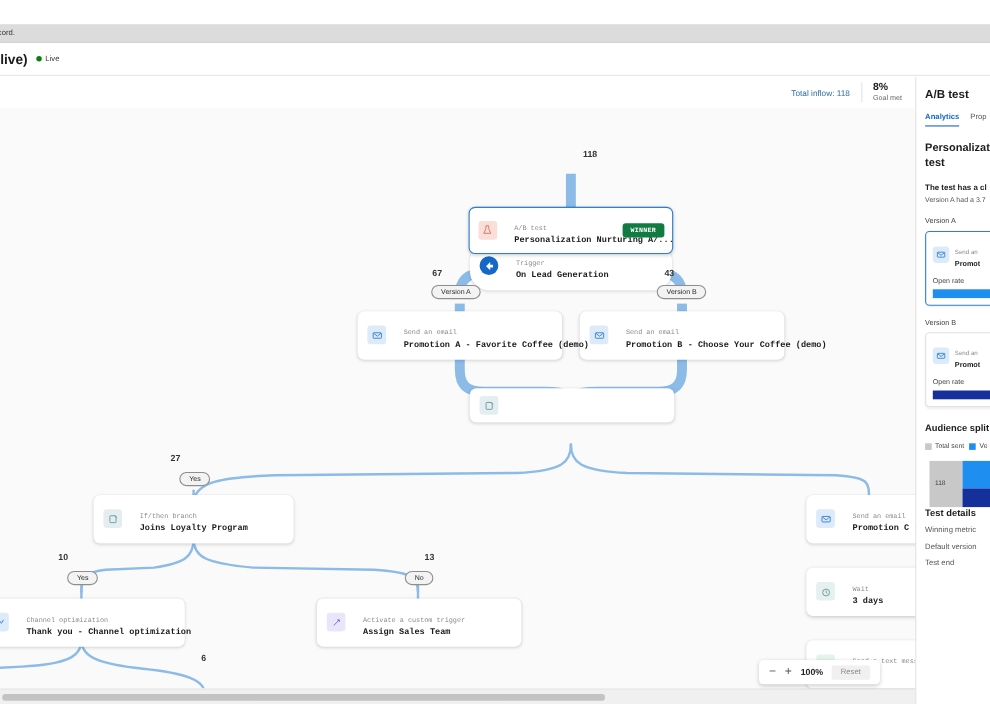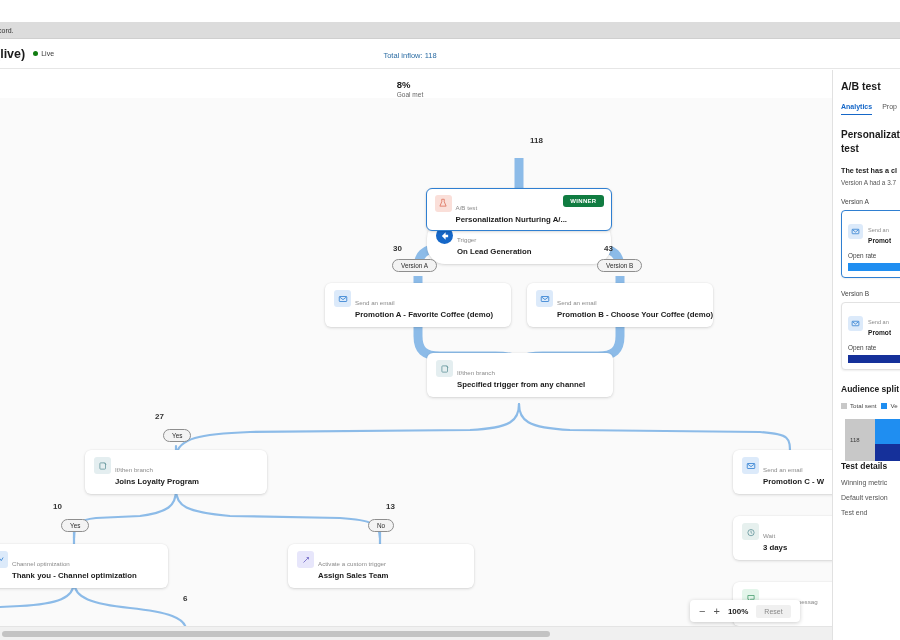--- a/index.html
+++ b/index.html
@@ -45,42 +45,42 @@
     margin-left: -4px; white-space: nowrap;
   }
   .livebadge { display: flex; align-items: center; gap: 3px; font-size: 7px; color: #3a3a3a; }
   .livedot { width: 5px; height: 5px; border-radius: 50%; background: #107c10; }
 
   
   .canvastop {
     position: absolute; left: 0; top: 70px; width: 832px; height: 28px;
     background: #ffffff;
     display: flex; align-items: center; justify-content: flex-end;
-    padding-right: 12px; gap: 10px; flex-direction: column;
+    padding-right: 12px; gap: 10px;
   }
   .inflow { font-size: 7.5px; color: #2b6ca3; }
   .goalsep { width: 1px; height: 18px; background: #e3e3e3; }
   .goalbox { text-align: left; line-height: 1.15; }
   .goalbox .gv { font-size: 9.5px; font-weight: bold; color: #1b1b1b; }
   .goalbox .gl { font-size: 6.5px; color: #666; }
 
   
   .canvas {
     position: absolute; left: 0; top: 98px; width: 832px; height: 528px;
     background: #fafafa; overflow: hidden;
   }
   .canvas > svg.edges { position: absolute; left: 0; top: 0; }
 
   
   .node {
     position: absolute; background: #ffffff;
     border-radius: 6px;
     box-shadow: 0 1px 3px rgba(0,0,0,.14), 0 0 0 .5px rgba(0,0,0,.03);
-    display: flex; align-items: flex-start; gap: 4px;
-    padding: 7px 9px; z-index: 3;
+    display: flex; align-items: center; gap: 16px;
+    padding: 7px 9px; z-index: 3; font-family: Liberation Mono, monospace;
   }
   .node.pill { border-radius: 18px; }
   .node.selected { border: 1.5px solid #2f7fd1; padding: 5.5px 7.5px; }
   .nicon {
     width: 17px; height: 17px; border-radius: 3px;
     display: flex; align-items: center; justify-content: center;
     flex: 0 0 auto;
   }
   .nicon svg { width: 10px; height: 10px; }
   .ntext { line-height: 1.25; min-width: 0; }
@@ -274,21 +274,21 @@
             <path d="M6 2 h4 v4 l3 7 h-10 l3 -7 Z" fill="none" stroke="#d9654f" stroke-width="1.2"></path>
           </svg>
       </span>
       <span class="ntext" style="flex:1">
         <span class="nsub">A/B test</span>
         <span class="nname" style="display:block">Personalization Nurturing A/...</span>
       </span>
       <span class="winner">WINNER</span>
     </div>
 
-    <div class="countlbl" style="left:393px; top:146px;">30</div>
+    <div class="countlbl" style="left:393px; top:146px;">67</div>
     <div class="branchpill" style="left:392px; top:161px;">Version A</div>
 
     <div class="countlbl" style="left:604px; top:146px;">43</div>
     <div class="branchpill" style="left:597px; top:161px;">Version B</div>
 
     <div class="node" style="left:527px; top:185px; width:186px;">
       <span class="nicon ic-email">
         <svg viewBox="0 0 16 16">
             <rect x="2" y="4" width="12" height="8" rx="1" fill="none" stroke="#2f7fd1" stroke-width="1.3"></rect>
             <path d="M2.6 4.8 L8 9 L13.4 4.8" fill="none" stroke="#2f7fd1" stroke-width="1.3"></path>
@@ -312,24 +312,20 @@
         <span class="nname" style="display:block">Promotion A - Favorite Coffee (demo)</span>
       </span>
     </div>
 
     <div class="node" style="left:427px; top:255px; width:186px;">
       <span class="nicon ic-branch">
         <svg viewBox="0 0 16 16">
             <rect x="3" y="3" width="9" height="10" rx="1.2" fill="none" stroke="#5b8f96" stroke-width="1.2"></rect>
             <path d="M10 3 L13 6" stroke="#5b8f96" stroke-width="1.2" fill="none"></path>
           </svg>
-      </span>
-      <span class="ntext">
-        <span class="nsub">If/then branch</span>
-        <span class="nname" style="display:block">Specified trigger from any channel</span>
       </span>
     </div>
 
     <div class="countlbl" style="left:155px; top:314px;">27</div>
     <div class="branchpill" style="left:163px; top:331px;">Yes</div>
 
     <div class="node" style="left:85px; top:352px; width:182px;">
       <span class="nicon ic-branch">
         <svg viewBox="0 0 16 16">
             <rect x="3" y="3" width="9" height="10" rx="1.2" fill="none" stroke="#5b8f96" stroke-width="1.2"></rect>

